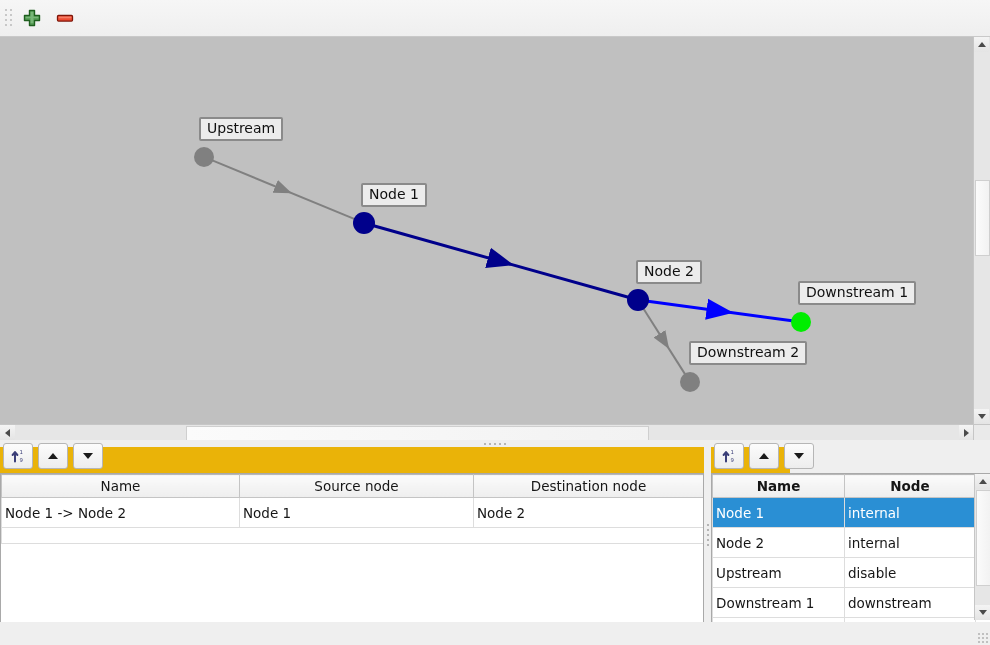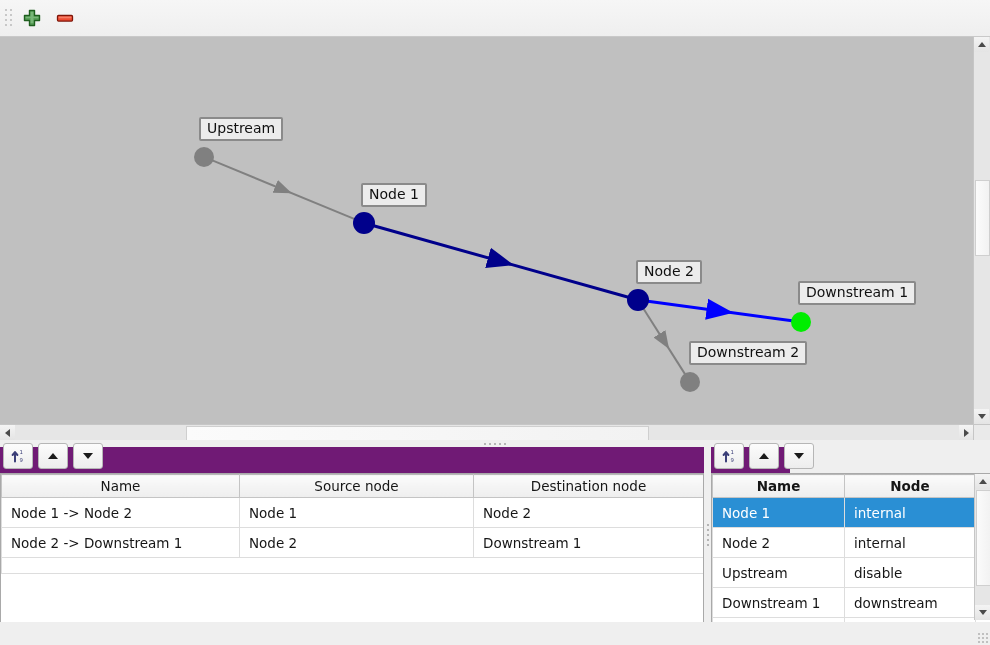--- a/index.html
+++ b/index.html
@@ -5,21 +5,21 @@
   html, body {
     margin: 0; padding: 0;
     width: 990px; height: 645px;
     background: #efefef;
     font-family: "DejaVu Sans", "Liberation Sans", sans-serif;
     overflow: hidden;
   }
   #app {
     position: relative;
     width: 790px; height: 645px;
-    background: #701a75;
+    background: #eab308;
   }
 
   
   .toolbar {
     position: absolute; left: 0; top: 0;
     width: 990px; height: 36px;
     background: linear-gradient(to bottom, #f6f6f6 0%, #efefef 100%);
     border-bottom: 1px solid #d2d2d2;
     display: flex; align-items: center;
   }
@@ -142,21 +142,21 @@
     font-weight: normal;
     height: 22px;
     text-align: center;
     padding: 0 4px;
     margin-top: 42px;
   }
   table.tbl.bold-head th { font-weight: bold; }
   table.tbl td {
     border: 1px solid #dddddd;
     height: 29px;
-    padding: 0 9px;
+    padding: 0 3px;
     white-space: nowrap;
     overflow: hidden;
     text-overflow: ellipsis;
   }
   table.tbl tr.alt td { background: #f7f7f7; }
   table.tbl tr.sel td { background: #2a8fd4; color: #ffffff; }
   table.tbl tr.empty td { height: 15px; background: #ffffff; }
   .tbl-frame { border: 1px solid #a9a9a9; background: #fff; overflow: hidden; }
 
   .footer {
@@ -307,25 +307,20 @@
               <th>Source node</th>
               <th>Destination node</th>
             </tr>
           </thead>
         <tbody id="edges-body">
             <tr>
               <td>Node 1 -&gt; Node 2</td>
               <td>Node 1</td>
               <td>Node 2</td>
             </tr>
-            <tr>
-              <td>Node 2 -&gt; Downstream 1</td>
-              <td>Node 2</td>
-              <td>Downstream 1</td>
-            </tr>
             <tr class="empty">
               <td colspan="3"></td>
             </tr>
           </tbody>
       </table>
     </div>
   </div>
 
   <div class="splitter-v">
     <span class="grip-dots-v">

